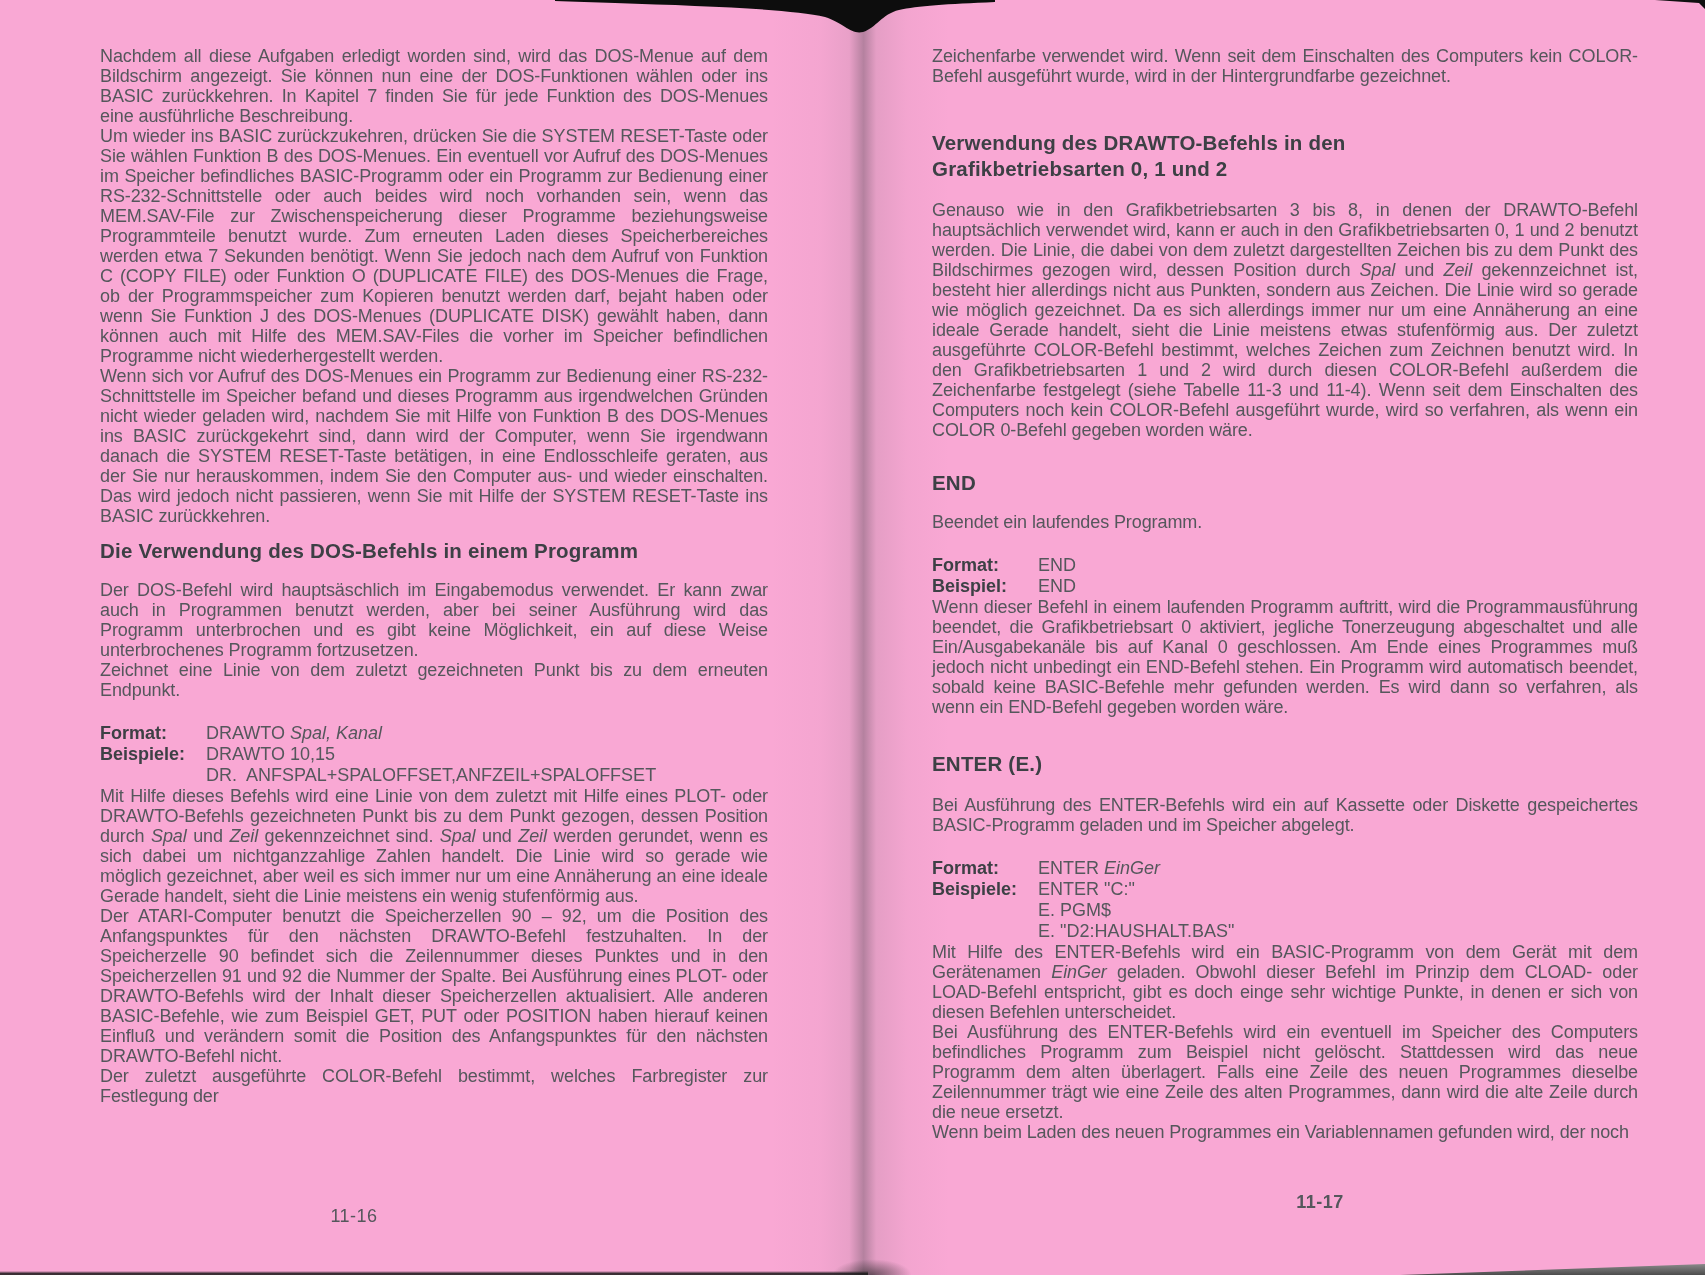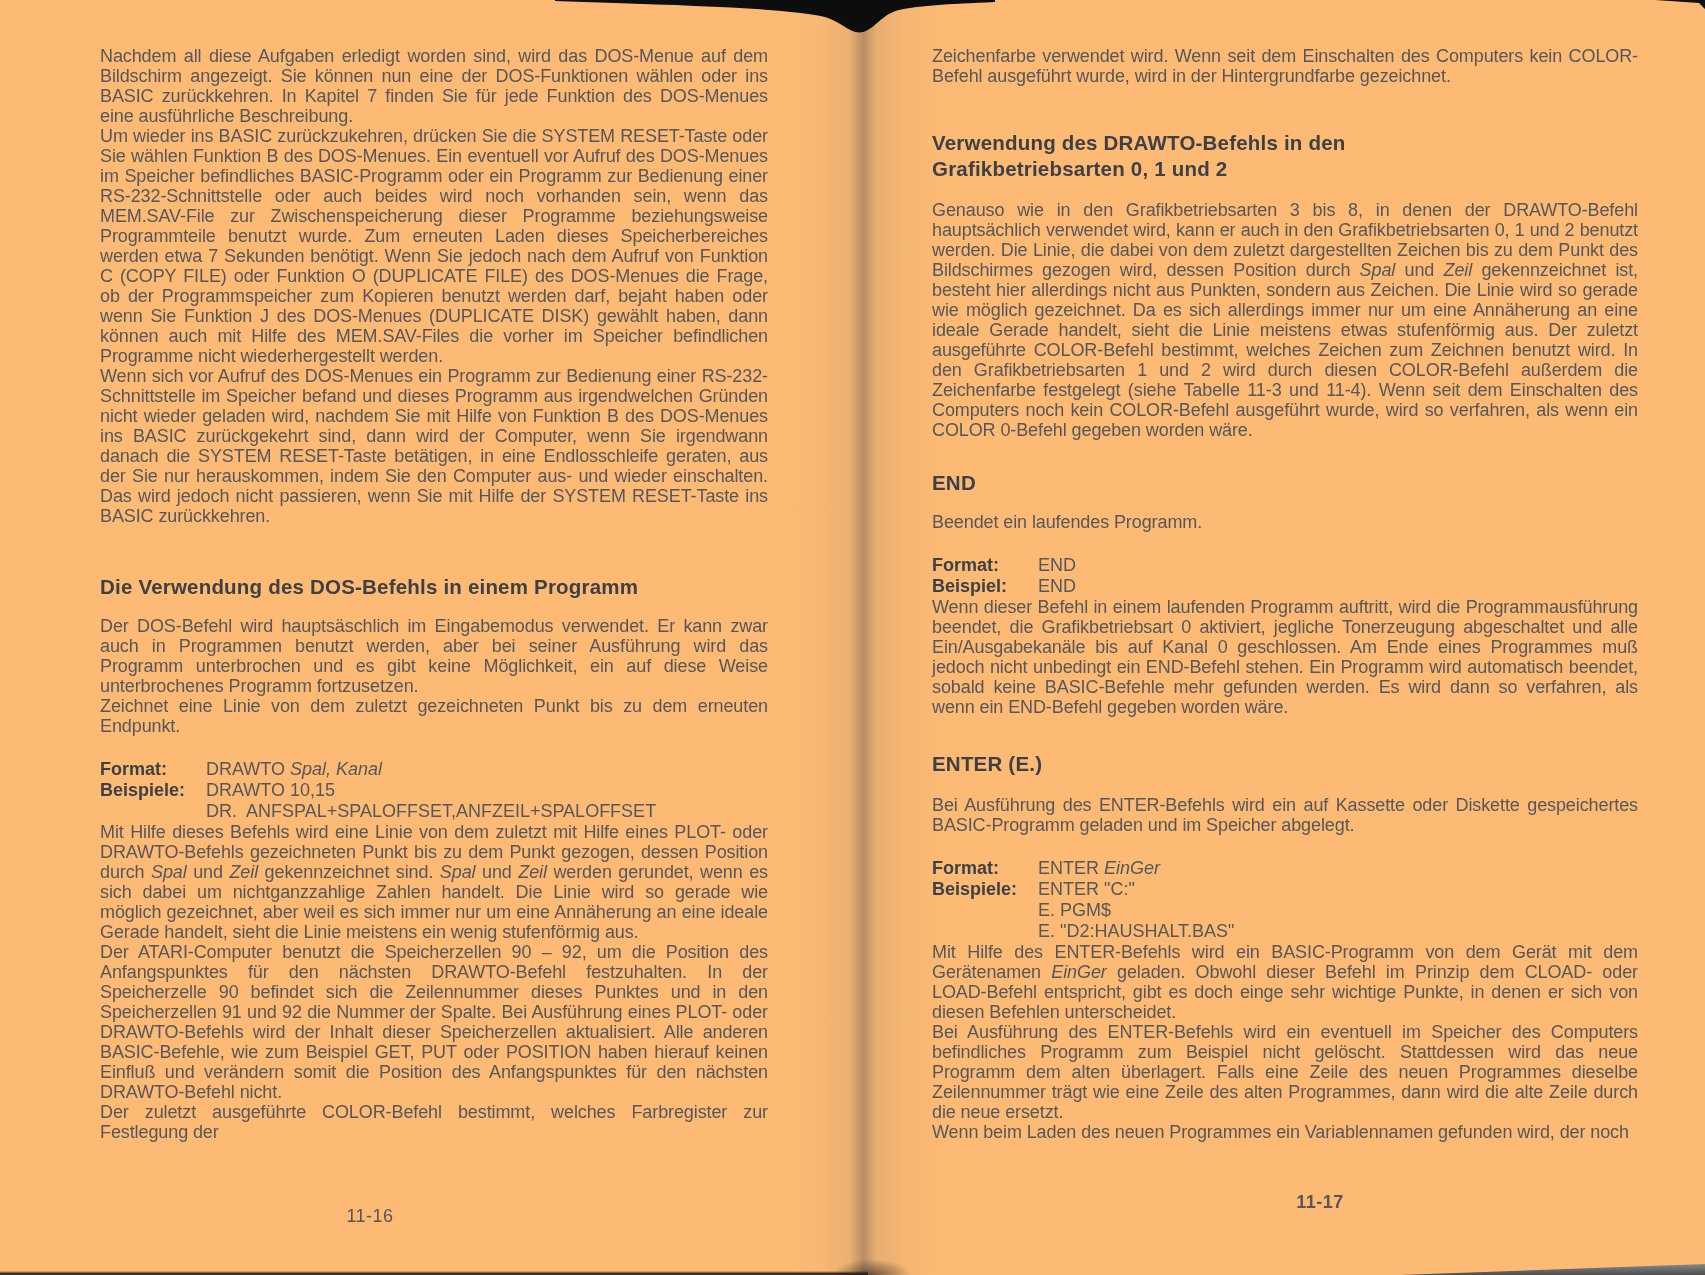--- a/index.html
+++ b/index.html
@@ -1,50 +1,50 @@
 <!DOCTYPE html>
 <html lang="de"><head>
 <meta charset="utf-8">
 <style>
   html, body { margin:0; padding:0; background:#1a1a1a; }
   .book {
     position:relative; width:1705px; height:1275px;
-    background:#fdba74; overflow:hidden;
+    background:#f9a8d4; overflow:hidden;
     font-family:"Liberation Sans", sans-serif;
   }
   
   .col { position:absolute; top:46px; }
   .col-left  { left:100px; width:668px; }
   .col-right { left:932px; width:706px; }
   p.body {
     margin:0; text-align:justify; font-size:18px; line-height:20px;
     color:#55575c; letter-spacing:-0.1px;
     hyphens:manual; -webkit-hyphens:manual;
   }
   .it { font-style:italic; }
   .head {
     margin:0; font-size:20.5px; font-weight:bold; color:#3d4045;
     letter-spacing:0.2px; line-height:26px;
   }
-  .mt-h1 { margin-top:48px; margin-bottom:16px; }
+  .mt-h1 { margin-top:12px; margin-bottom:16px; }
   .mt-h2 { margin-top:38px; margin-bottom:18px; }
   .mt-h3 { margin-top:30px; margin-bottom:16px; }
   .mt-h4 { margin-top:34px; margin-bottom:18px; }
   .mt-big-head { margin-top:44px; margin-bottom:18px; }
   .mt-para { margin-top:26px; }
   .mt-para-lg { margin-top:30px; }
   .fmt { margin-top:23px; }
   .frow { display:flex; font-size:18px; line-height:21px; }
   .flabel { flex:0 0 106px; font-weight:bold; color:#3d4045; }
   .fval { color:#55575c; white-space:pre-wrap; }
   .pageno {
     position:absolute; font-size:18px; color:#55575c; text-align:center;
     width:180px; letter-spacing:0.5px;
   }
-  .pageno-left  { left:280px;  top:1206px; }
+  .pageno-left  { left:264px;  top:1206px; }
   .pageno-right { left:1230px; top:1192px;font-weight:bold; }
   
   .gutter {
     position:absolute; left:770px; top:0; width:180px; height:1275px;
     background:linear-gradient(to right,
       rgba(90,90,95,0) 0%, rgba(90,90,95,0.03) 28%, rgba(90,90,95,0.10) 44%,
       rgba(60,60,66,0.36) 52%, rgba(90,90,95,0.13) 59%,
       rgba(90,90,95,0.04) 76%, rgba(90,90,95,0) 100%);
     pointer-events:none;
   }

